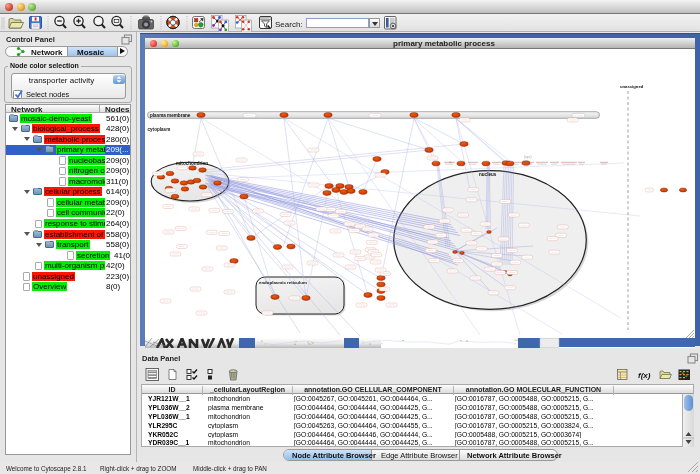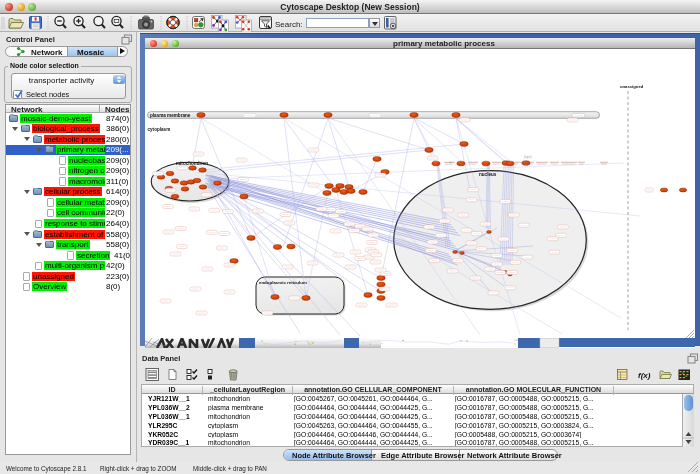--- a/index.html
+++ b/index.html
@@ -102,21 +102,20 @@
 #status span { position:absolute; top:3px; }
 </style>
 </head>
 <body>
 <div id="root">
 
   <div id="mactitle" class="abs">
     <div class="light" style="left:5px; background:radial-gradient(circle at 2.5px 2.5px,#f0a090,#d84838 60%,#992211);"></div>
     <div class="light" style="left:16.5px; background:radial-gradient(circle at 2.5px 2.5px,#ffe0a0,#e8a828 60%,#a87800);"></div>
     <div class="light" style="left:28px; background:radial-gradient(circle at 2.5px 2.5px,#c0e8a0,#78b848 60%,#3a7a10);"></div>
-    <div class="t">Cytoscape Desktop (New Session)</div>
   </div>
 
   <div id="toolbar" class="abs">
     <svg width="700" height="18" style="position:absolute;left:0;top:0">
       <g stroke="#c8c8c8" stroke-width="1">
         <line x1="2" y1="3" x2="2" y2="15"></line>
           <line x1="4" y1="3" x2="4" y2="15"></line>
       </g>
       <g stroke="#bbb" stroke-dasharray="1,1.5">
         <line x1="48" y1="2" x2="48" y2="16"></line>
@@ -293,27 +292,27 @@
     <div id="checklbl">Select nodes</div>
     <div id="treebox">
       <div id="treehdr">
           <span class="h1">Network</span>
           <div class="dv"></div>
           <span class="h2">Nodes</span>
         </div>
       <div class="trow" style="top:8.0px;">
           <div class="fold" style="left:3px;"></div>
           <span class="lbl g" style="left:14px;max-width:85px;">mosaic-demo-yeast</span>
-          <span class="cnt" style="">874(0)</span>
+          <span class="cnt" style="">561(0)</span>
         </div>
       <div class="trow" style="top:18.6px;">
           <div class="tri" style="left:6px;"></div>
           <div class="fold" style="left:15px;"></div>
           <span class="lbl r" style="left:26px;max-width:73px;">biological_process</span>
-          <span class="cnt" style="">386(0)</span>
+          <span class="cnt" style="">428(0)</span>
         </div>
       <div class="trow" style="top:29.1px;">
           <div class="tri" style="left:18px;"></div>
           <div class="fold" style="left:27px;"></div>
           <span class="lbl r" style="left:38px;max-width:61px;">metabolic process</span>
           <span class="cnt" style="">280(0)</span>
         </div>
       <div class="trow" style="top:39.7px;background:#3060c8;">
           <div class="tri" style="left:30px;"></div>
           <div class="fold" style="left:39px;"></div>
@@ -975,21 +974,21 @@
         </svg>
       </div>
     </div>
   </div>
 
   <div id="btabs" class="abs">
     <div style="position:absolute;left:283px;top:0;width:275px;height:11.5px;background:linear-gradient(#fbfbfb,#dedede);border:1px solid #999;border-radius:6px;"></div>
     <div style="position:absolute;left:284px;top:1px;width:88px;height:9.5px;background:linear-gradient(#cfe2f8,#92bdee);border-right:1px solid #999;border-radius:5px 0 0 5px;"></div>
     <div style="position:absolute;left:459px;top:0.5px;width:1px;height:11px;background:#999;"></div>
     <span style="position:absolute;left:292px;top:1.5px;font-size:7.5px;font-weight:bold;color:#111;">Node Attribute Browser</span>
-    <span style="position:absolute;left:381px;top:1.5px;font-size:7.5px;font-weight:bold;color:#111;">Edge Attribute Browser</span>
+    <span style="position:absolute;left:381px;top:1.5px;font-size:7.5px;font-weight:normal;color:#111;">Edge Attribute Browser</span>
     <span style="position:absolute;left:467px;top:1.5px;font-size:7.5px;font-weight:bold;color:#111;">Network Attribute Browser</span>
   </div>
 
   <div id="status" class="abs">
     <span style="left:6px;">Welcome to Cytoscape 2.8.1</span>
     <span style="left:100px;">Right-click + drag to ZOOM</span>
     <span style="left:193px;">Middle-click + drag to PAN</span>
   </div>
   <svg class="abs" width="14" height="14" style="left:686px;top:460px">
     <g stroke="#aaa" stroke-width="1">

